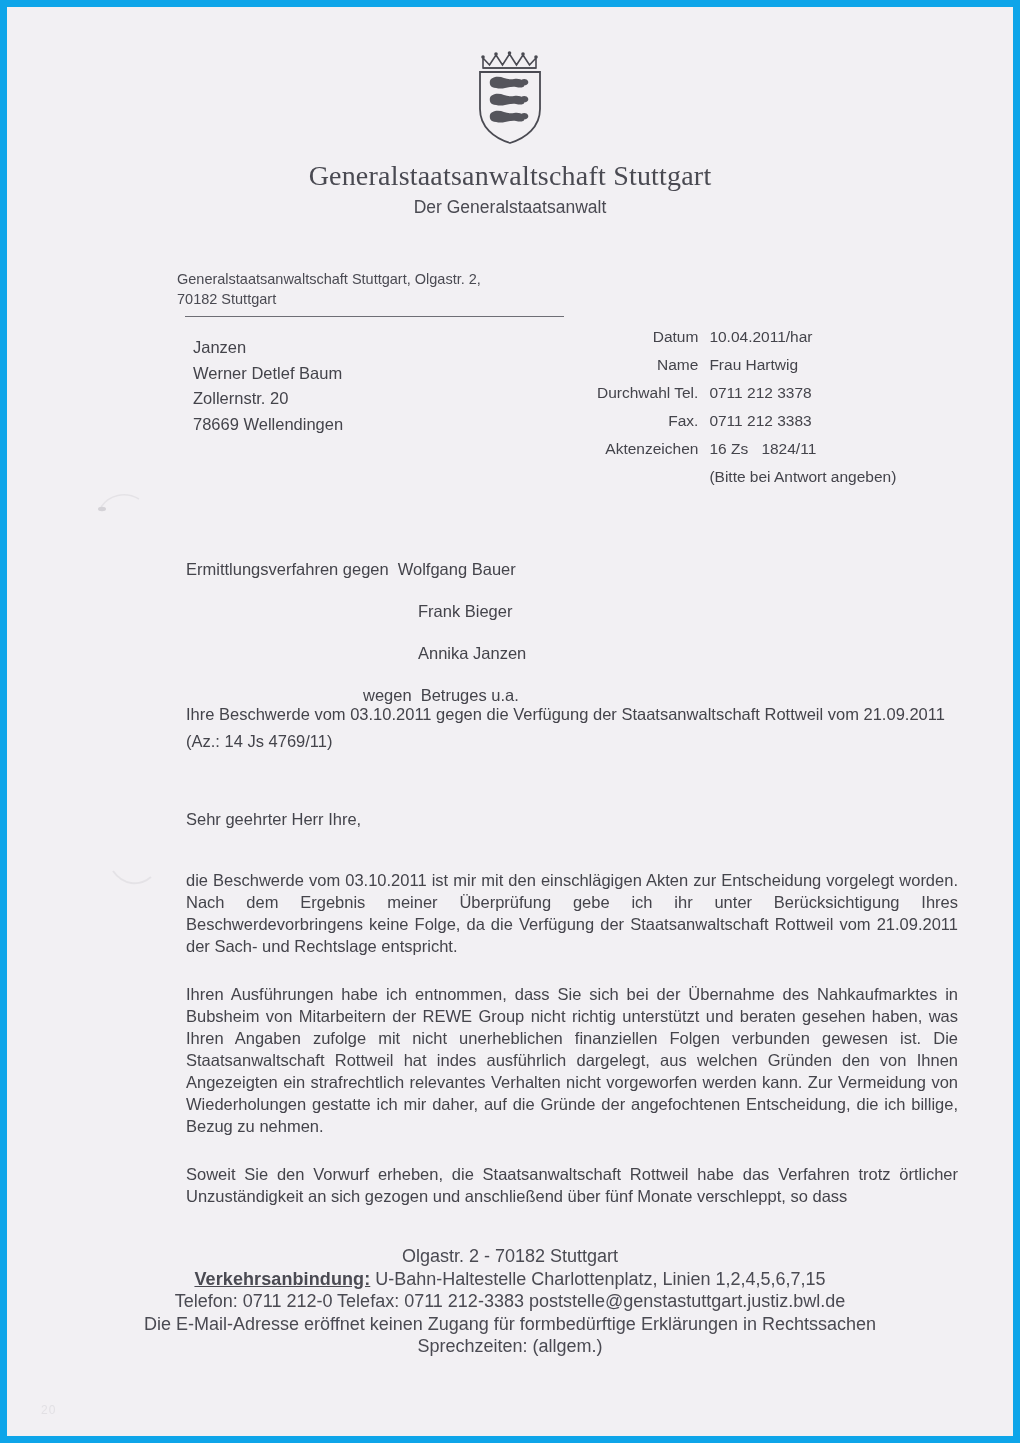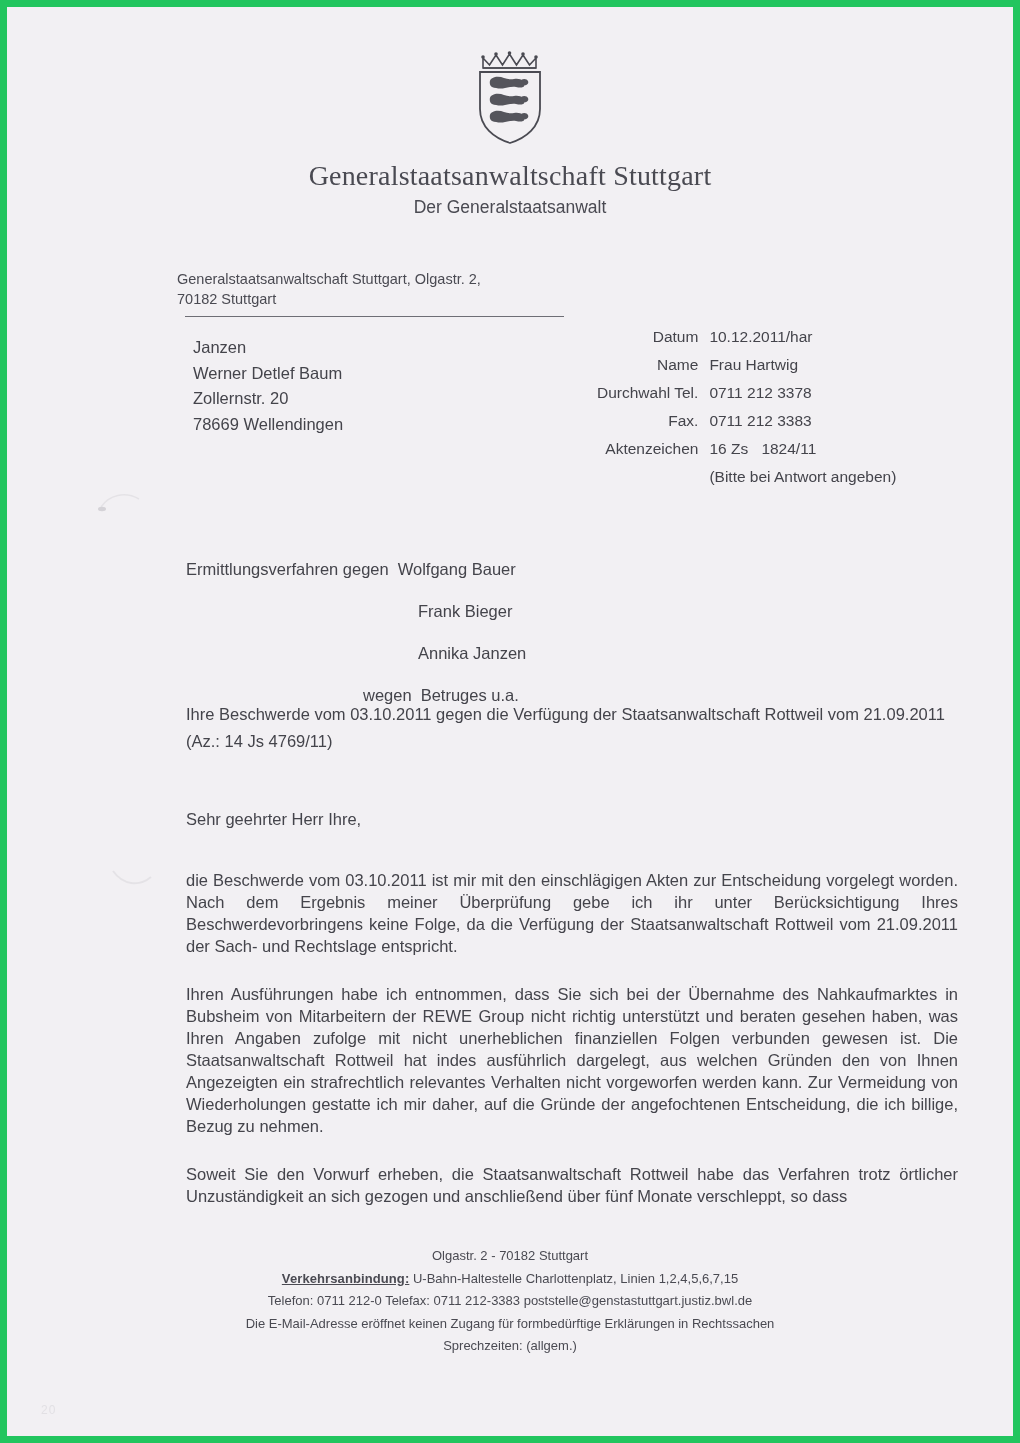--- a/index.html
+++ b/index.html
@@ -6,21 +6,21 @@
     margin: 0;
     padding: 0;
     background: #ffffff;
   }
   .page {
     position: relative;
     width: 1020px;
     height: 1443px;
     box-sizing: border-box;
     background: #f2f0f3;
-    border: 7px solid #22c55e;
+    border: 7px solid #0ea5e9;
     overflow: hidden;
     font-family: "Liberation Sans", sans-serif;
     color: #3f3f45;
   }
   .sheet {
     position: absolute;
     inset: 0;
     background: #f2f0f3;
   }
 
@@ -148,21 +148,21 @@
   }
   .body p { margin: 0 0 26px 0; text-align: justify; }
   .body p:last-child { margin-bottom: 0; }
 
   
   .footer {
     position: absolute;
     left: 0; right: 0;
     top: 1238px;
     text-align: center;
-    font-size: 13px;
+    font-size: 18px;
     line-height: 22.5px;
     color: #4a4a52;
   }
   .footer .line { white-space: nowrap; }
   .footer .vb {
     font-weight: bold;
     text-decoration: underline;
     letter-spacing: 0.1px;
   }
 
@@ -240,21 +240,21 @@
     <div>Werner Detlef Baum</div>
     <div>Zollernstr. 20</div>
     <div>78669 Wellendingen</div>
   </div>
 
   <div class="meta">
     <table>
       <tbody>
         <tr>
           <td class="lbl">Datum</td>
-          <td class="val">10.12.2011/har</td>
+          <td class="val">10.04.2011/har</td>
         </tr>
         <tr>
           <td class="lbl">Name</td>
           <td class="val">Frau Hartwig</td>
         </tr>
         <tr>
           <td class="lbl">Durchwahl Tel.</td>
           <td class="val">0711 212 3378</td>
         </tr>
         <tr>

